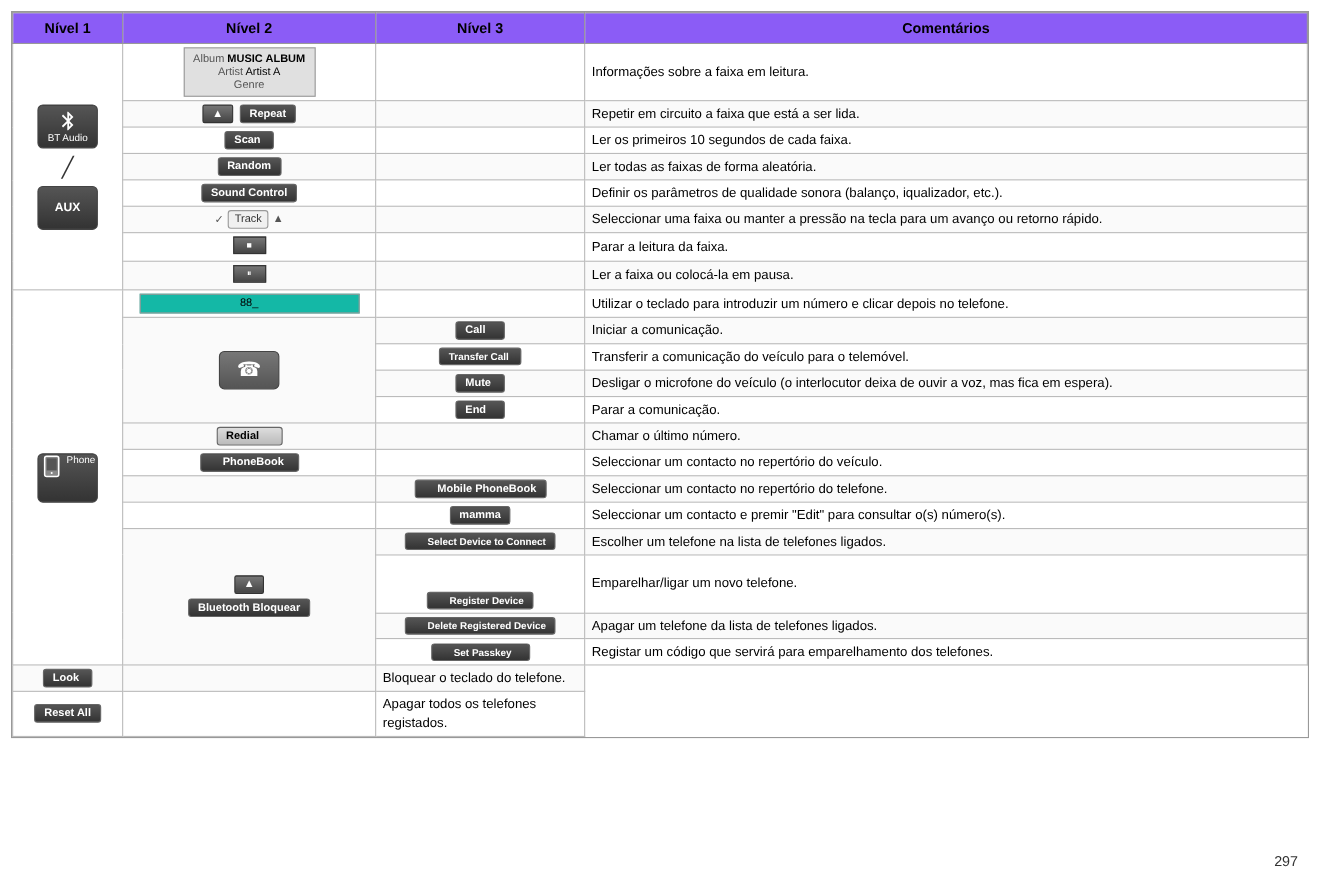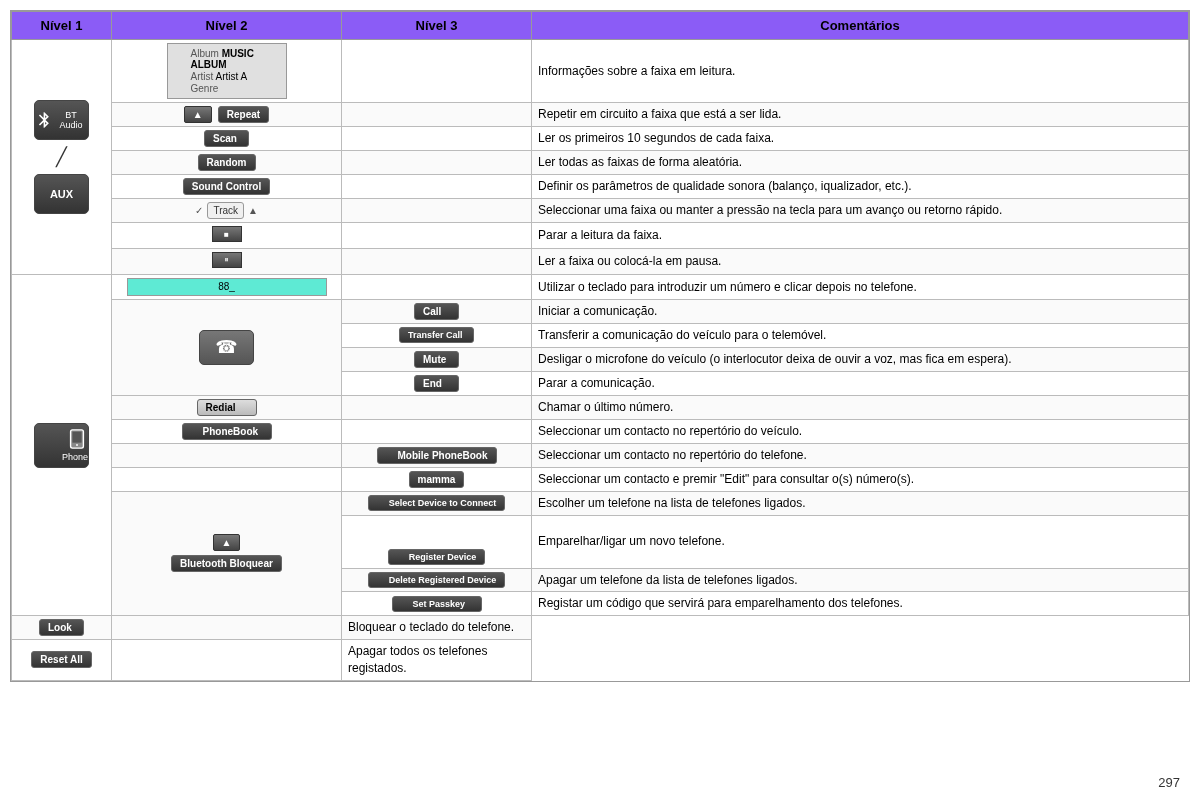--- a/index.html
+++ b/index.html
@@ -66,24 +66,25 @@
 
     .music-info-box {
       border: 1px solid #999;
       background: #e0e0e0;
       font-size: 10px;
       padding: 3px 6px;
       display: inline-block;
       width: 120px;
       text-align: left;
     }
-    .music-info-box div { margin: 1px 17px; }
+    .music-info-box div { margin: 1px 0; text-align: center; }
 
     .device-icon {
       display: inline-flex;
+      flex-direction: column;
       align-items: center;
       justify-content: center;
       background: linear-gradient(to bottom, #555, #333);
       border: 1px solid #444;
       border-radius: 5px;
       width: 55px;
       height: 40px;
       color: #fff;
       font-size: 9px;
     }
@@ -146,36 +147,36 @@
       border: 1px solid #444;
       border-radius: 5px;
       width: 55px;
       height: 35px;
       color: #fff;
       font-size: 18px;
     }
 
     .phone-icon-box {
       display: inline-flex;
-      flex-direction: column;
-      align-items: flex-end;
+      flex-direction: row;
+      align-items: flex-start;
       justify-content: center;
       background: linear-gradient(to bottom, #555, #333);
       border: 1px solid #444;
       border-radius: 5px;
       width: 55px;
       height: 45px;
       color: #fff;
       font-size: 9px;
       gap: 2px;
     }
 
     .keyboard-input {
       display: inline-block;
-      background: #5eead4;
+      background: #14b8a6;
       border: 1px solid #999;
       width: 200px;
       height: 18px;
       font-size: 10px;
       padding: 2px 4px;
     }
 
     .up-arrow-btn {
       display: inline-block;
       background: linear-gradient(to bottom, #777, #444);

